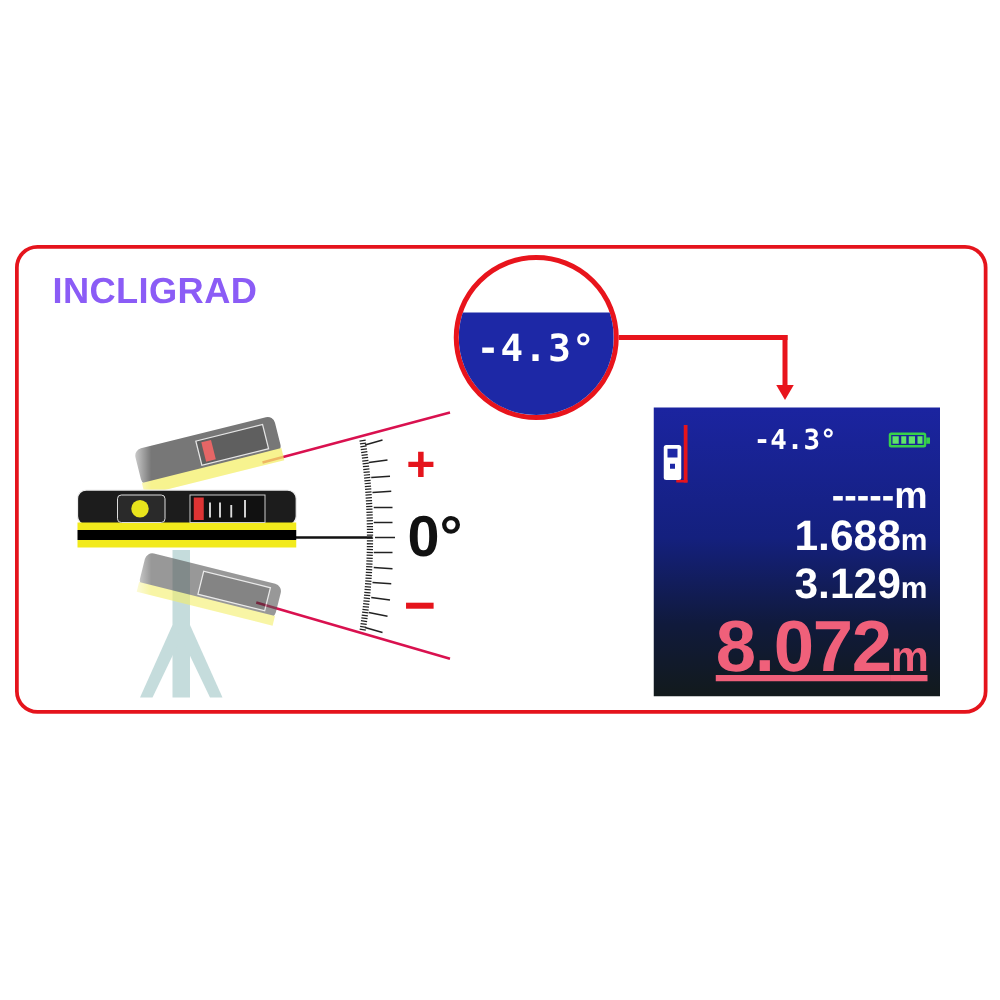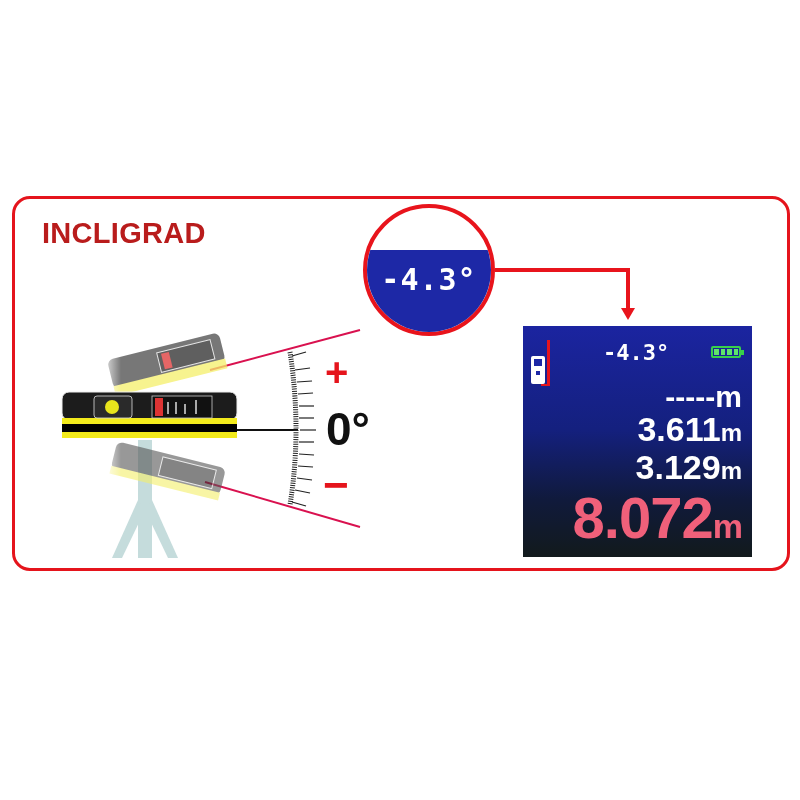--- a/index.html
+++ b/index.html
@@ -1,35 +1,35 @@
 <!DOCTYPE html>
 <html><head>
 <meta charset="utf-8">
 <style>
   html,body{margin:0;padding:0;background:#fff;}
   body{width:800px;height:800px;position:relative;overflow:hidden;font-family:"Liberation Sans",sans-serif;}
   .frame{position:absolute;left:12px;top:196px;width:772px;height:369px;border:3px solid #e5141c;border-radius:18px;}
-  .title{position:absolute;left:42px;top:214px;color:#b91c1c;font-weight:bold;font-size:29px;line-height:38px;letter-spacing:0.3px;}
+  .title{position:absolute;left:42px;top:214px;color:#8b5cf6;font-weight:bold;font-size:29px;line-height:38px;letter-spacing:0.3px;}
   .title div{white-space:nowrap;}
   
   .mag{position:absolute;left:363px;top:204px;width:132px;height:132px;border:4px solid #e8141c;border-radius:50%;overflow:hidden;background:#fff;box-sizing:border-box;}
   .mag .blue{position:absolute;left:0;top:42px;width:100%;height:100px;background:#1d28a6;}
   .mag .val{position:absolute;left:0;width:100%;top:54px;text-align:center;color:#fff;font-weight:bold;font-size:30px;letter-spacing:1px;font-family:"DejaVu Sans Mono",monospace;}
   .arrow-h{position:absolute;left:495px;top:268px;width:135px;height:4px;background:#e8141c;}
   .arrow-v{position:absolute;left:626px;top:268px;width:4px;height:42px;background:#e8141c;}
   .arrow-head{position:absolute;left:621px;top:308px;width:0;height:0;border-left:7px solid transparent;border-right:7px solid transparent;border-top:12px solid #e8141c;}
   
   .screen{position:absolute;left:523px;top:326px;width:229px;height:231px;background:linear-gradient(180deg,#1b24a0 0%,#14207e 45%,#101a3c 75%,#121a1c 100%);overflow:hidden;}
   .scr-angle{position:absolute;left:80px;top:14px;color:#fff;font-weight:bold;font-size:22px;font-family:"DejaVu Sans Mono",monospace;}
   .scr-dashes{position:absolute;right:10px;top:56px;color:#fff;font-weight:bold;font-size:30px;line-height:30px;font-family:"DejaVu Sans Mono",monospace;}
   .scr-row{position:absolute;right:10px;color:#fff;font-weight:bold;font-family:"Liberation Sans",sans-serif;white-space:nowrap;}
   .scr-row .u{font-size:24px;}
   .r1{top:84px;font-size:34px;}
   .r2{top:122px;font-size:34px;}
-  .r3{top:158px;font-size:58px;color:#f0607a;letter-spacing:-1px;}
+  .r3{top:158px;font-size:58px;color:#f0607a;letter-spacing:-1px;text-decoration:underline;}
   .r3 .u{font-size:34px;}
   .battery{position:absolute;left:188px;top:20px;width:30px;height:12px;border:2px solid #37d14a;border-radius:2px;display:flex;gap:2px;padding:1px;box-sizing:border-box;}
   .battery span{flex:1;background:#5fe46a;}
   .battery:after{content:"";position:absolute;right:-5px;top:2px;width:3px;height:5px;background:#37d14a;}
   .mini-dev{position:absolute;left:8px;top:30px;width:14px;height:28px;background:#fff;border-radius:2px;}
   .mini-dev:before{content:"";position:absolute;left:3px;top:3px;width:8px;height:7px;background:#1d28a6;}
   .mini-dev:after{content:"";position:absolute;left:5px;top:15px;width:4px;height:4px;background:#1d28a6;}
   .mini-bar{position:absolute;left:24px;top:14px;width:3px;height:46px;background:#e5141c;}
   .mini-bar-base{position:absolute;left:18px;top:58px;width:9px;height:2px;background:#e5141c;}
   
@@ -136,21 +136,21 @@
   <div class="battery">
       <span></span>
       <span></span>
       <span></span>
       <span></span>
     </div>
   <div class="scr-row scr-dashes">
     <span>-----</span><span>m</span>
   </div>
   <div class="scr-row r1">
-    <span>3.611</span><span class="u">m</span>
+    <span>1.688</span><span class="u">m</span>
   </div>
   <div class="scr-row r2">
     <span>3.129</span><span class="u">m</span>
   </div>
   <div class="scr-row r3">
     <span>8.072</span><span class="u">m</span>
   </div>
 </div>
 
 </body></html>

